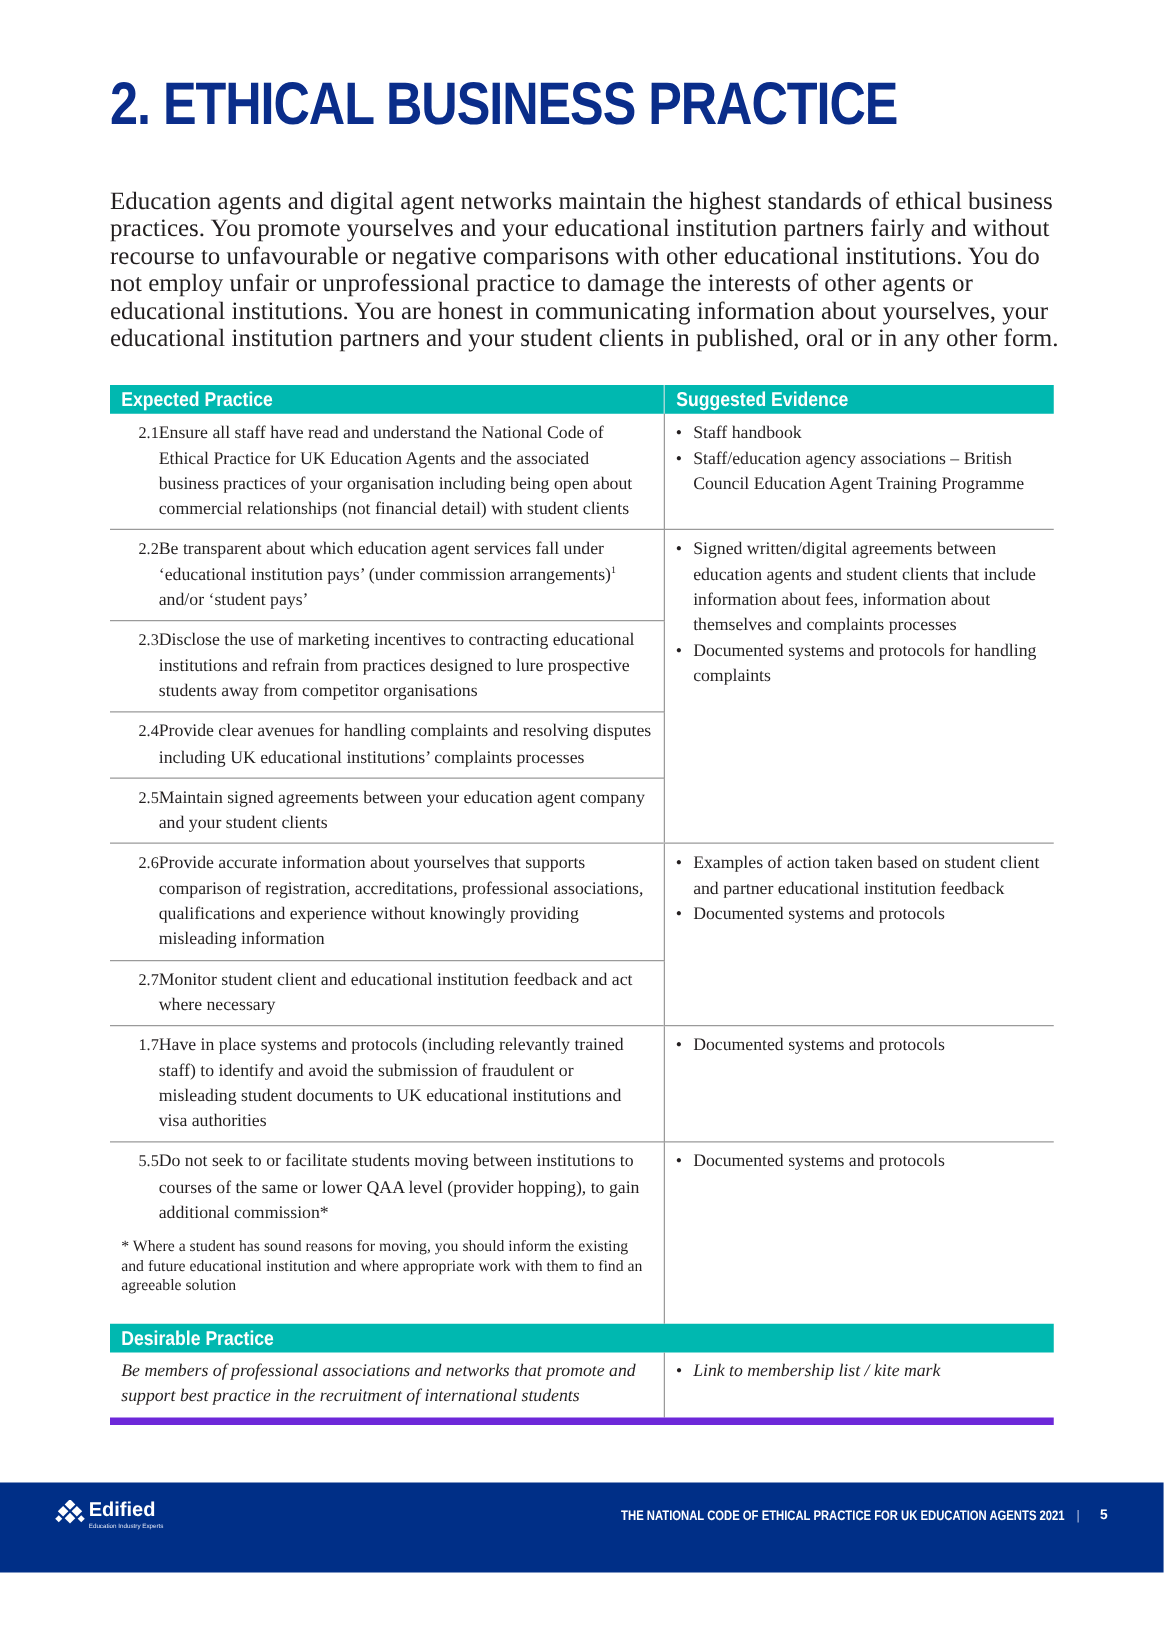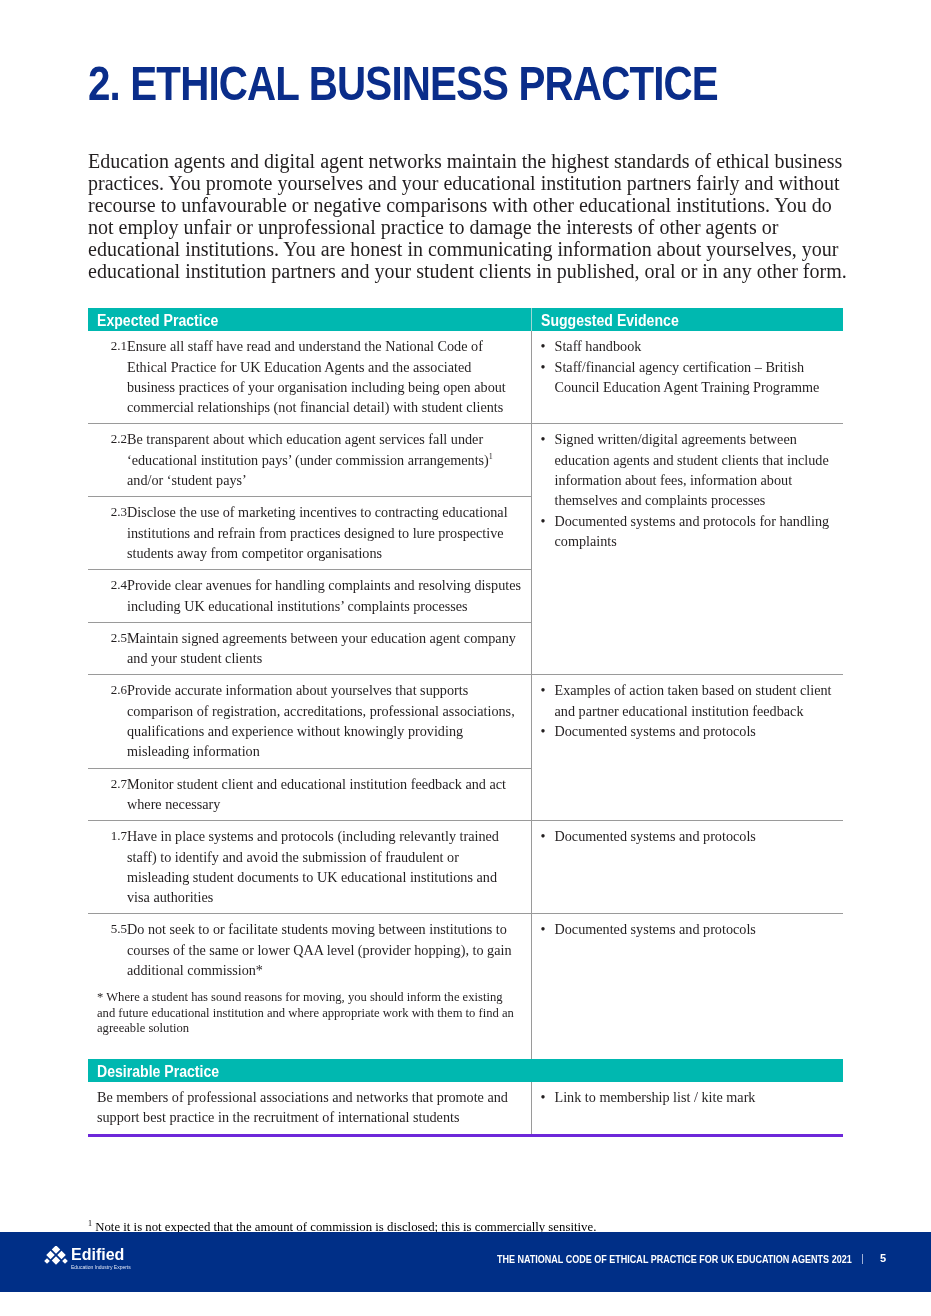--- a/index.html
+++ b/index.html
@@ -42,30 +42,30 @@
   .item { display: flex; }
   .item .num { width: 30px; flex: none; font-size: 13px; text-align: right; }
   .item .txt { flex: 1; }
 
   .note { font-size: 12.6px; line-height: 15.5px; margin-top: 10px; margin-bottom: 16px; }
 
   ul.bullets { list-style: none; }
   ul.bullets li { position: relative; padding-left: 14px; }
   ul.bullets li::before { content: "\2022"; position: absolute; left: 0; top: 0; }
 
-  tr.last td { border-bottom: 3px solid #6d28d9; }
+  tr.last td { border-bottom: 6px solid #6d28d9; font-style: italic; }
 
   .footnote {
     position: absolute; left: 88px; top: 1220px;
     font-size: 12.8px; color: #000000;
   }
   sup.fn { font-size: 8px; vertical-align: super; line-height: 0; }
 
   .footer {
-    position: absolute; left: 0; top: 1232px; width: 931px; height: 60px;
+    position: absolute; left: 0; top: 1186px; width: 931px; height: 72px;
     background: #002f87;
   }
   .footer .logo { position: absolute; left: 44px; top: 14px; display: flex; align-items: flex-start; }
   .footer .logo-mark { width: 24px; height: 22px; }
   .footer .logo-text { margin-left: 3px; }
   .footer .brand {
     font-family: "Liberation Sans", "DejaVu Sans", sans-serif; font-weight: bold;
     font-size: 16px; color: #ffffff; line-height: 17px; display: block;
   }
   .footer .tagline {
@@ -106,21 +106,21 @@
   <tr>
     <td class="prac">
       <div class="item">
         <span class="num">2.1</span>
         <span class="txt">Ensure all staff have read and understand the National Code of Ethical Practice for UK Education Agents and the associated business practices of your organisation including being open about commercial relationships (not financial detail) with student clients</span>
       </div>
     </td>
     <td class="evid">
       <ul class="bullets">
         <li>Staff handbook</li>
-        <li>Staff/financial agency certification – British Council Education Agent Training Programme</li>
+        <li>Staff/education agency associations – British Council Education Agent Training Programme</li>
       </ul>
     </td>
   </tr>
 
   <tr>
     <td class="prac">
       <div class="item">
         <span class="num">2.2</span>
         <span class="txt"><span>Be transparent about which education agent services fall under ‘educational institution pays’ (under commission arrangements)</span><sup class="fn">1</sup><span> and/or ‘student pays’</span></span>
       </div>

